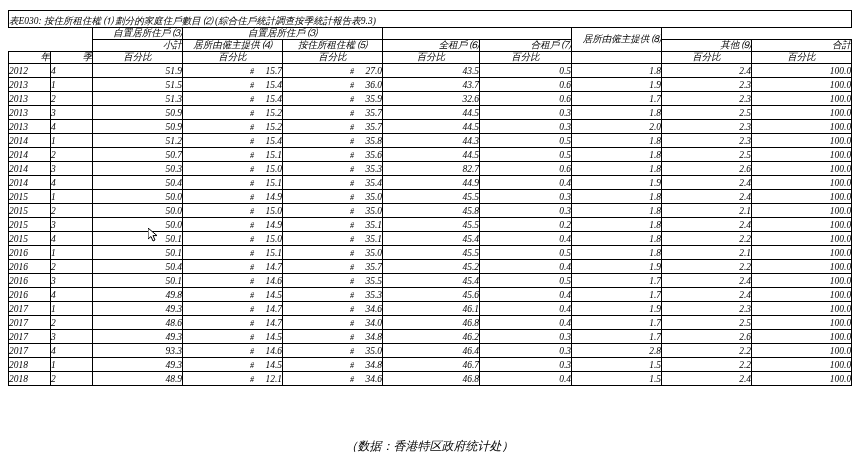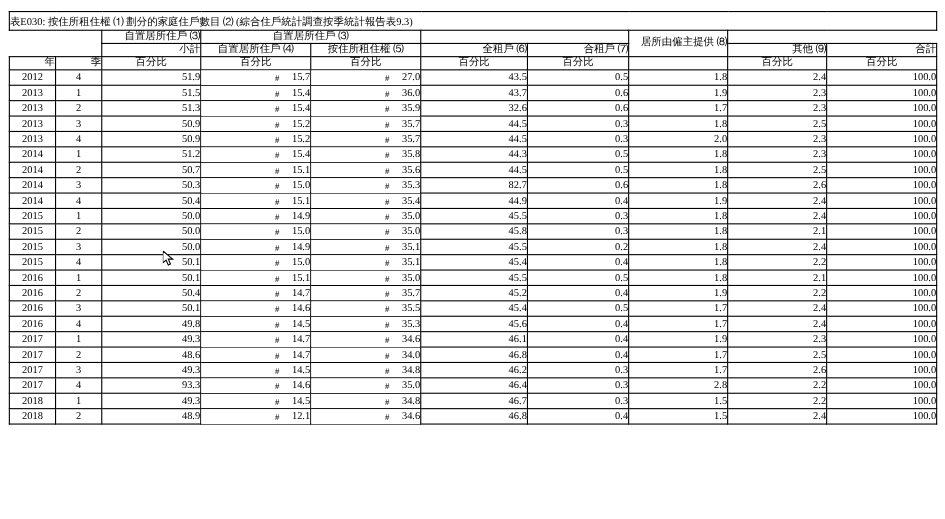--- a/index.html
+++ b/index.html
@@ -11,20 +11,21 @@
     width: 859px;
     height: 472px;
     font-family: "Liberation Serif", serif;
     color: #000000;
     overflow: hidden;
   }
   .page {
     position: relative;
     width: 859px;
     height: 472px;
+    font-style: italic;
   }
   .table-wrap {
     position: absolute;
     left: 8px;
     top: 10px;
     width: 843px;
   }
   table.main {
     border-collapse: collapse;
     width: 843px;
@@ -73,21 +74,21 @@
     text-align: right;
     padding: 0 6px 0 2px;
     height: 13px;
   }
   td.num-hash {
     text-align: right;
     padding: 0 6px 0 2px;
     position: relative;
   }
   td.txt {
-    text-align: center;
+    text-align: left;
     padding: 0 2px 0 3px;
     height: 13px;
   }
   .hashmark {
     position: absolute;
     right: 28px;
     bottom: 0px;
     font-size: 8px;
   }
   .blank-noborder { border: none !important; }
@@ -141,21 +142,21 @@
           <td class="blank-noborder"></td>
           <td class="blank-noborder"></td>
           <td class="hdr-left" rowspan="2" style="vertical-align:middle">居所由僱主提供 ⑻</td>
           <td class="blank-noborder"></td>
           <td class="blank-noborder"></td>
         </tr>
         <tr>
           <td class="blank-noborder"></td>
           <td class="blank-noborder"></td>
           <td class="hdr-right">小計</td>
-          <td class="hdr-center-mid">自置居所住戶 ⑷</td>
+          <td class="hdr-center-mid">居所由僱主提供 ⑷</td>
           <td class="hdr-center-mid">按住所租住權 ⑸</td>
           <td class="hdr-right">全租戶 ⑹</td>
           <td class="hdr-right">合租戶 ⑺</td>
           <td class="hdr-right">其他 ⑼</td>
           <td class="hdr-right">合計</td>
         </tr>
         <tr class="pct-row">
           <td class="hdr-left">年</td>
           <td class="hdr-left">季</td>
           <td class="hdr-center-mid">百分比</td>
@@ -448,13 +449,14 @@
         </tbody>
     </table>
   </div>
 
   <div class="cursor">
     <svg width="12" height="14" viewBox="0 0 12 14">
       <polygon points="0,0 0,11 3,8.5 5,13 7,12 5,7.6 9,7.6" fill="#ffffff" stroke="#000000" stroke-width="1"></polygon>
     </svg>
   </div>
 
+  <div class="source">（数据：香港特区政府统计处）</div>
 </div>
 
 </body></html>

